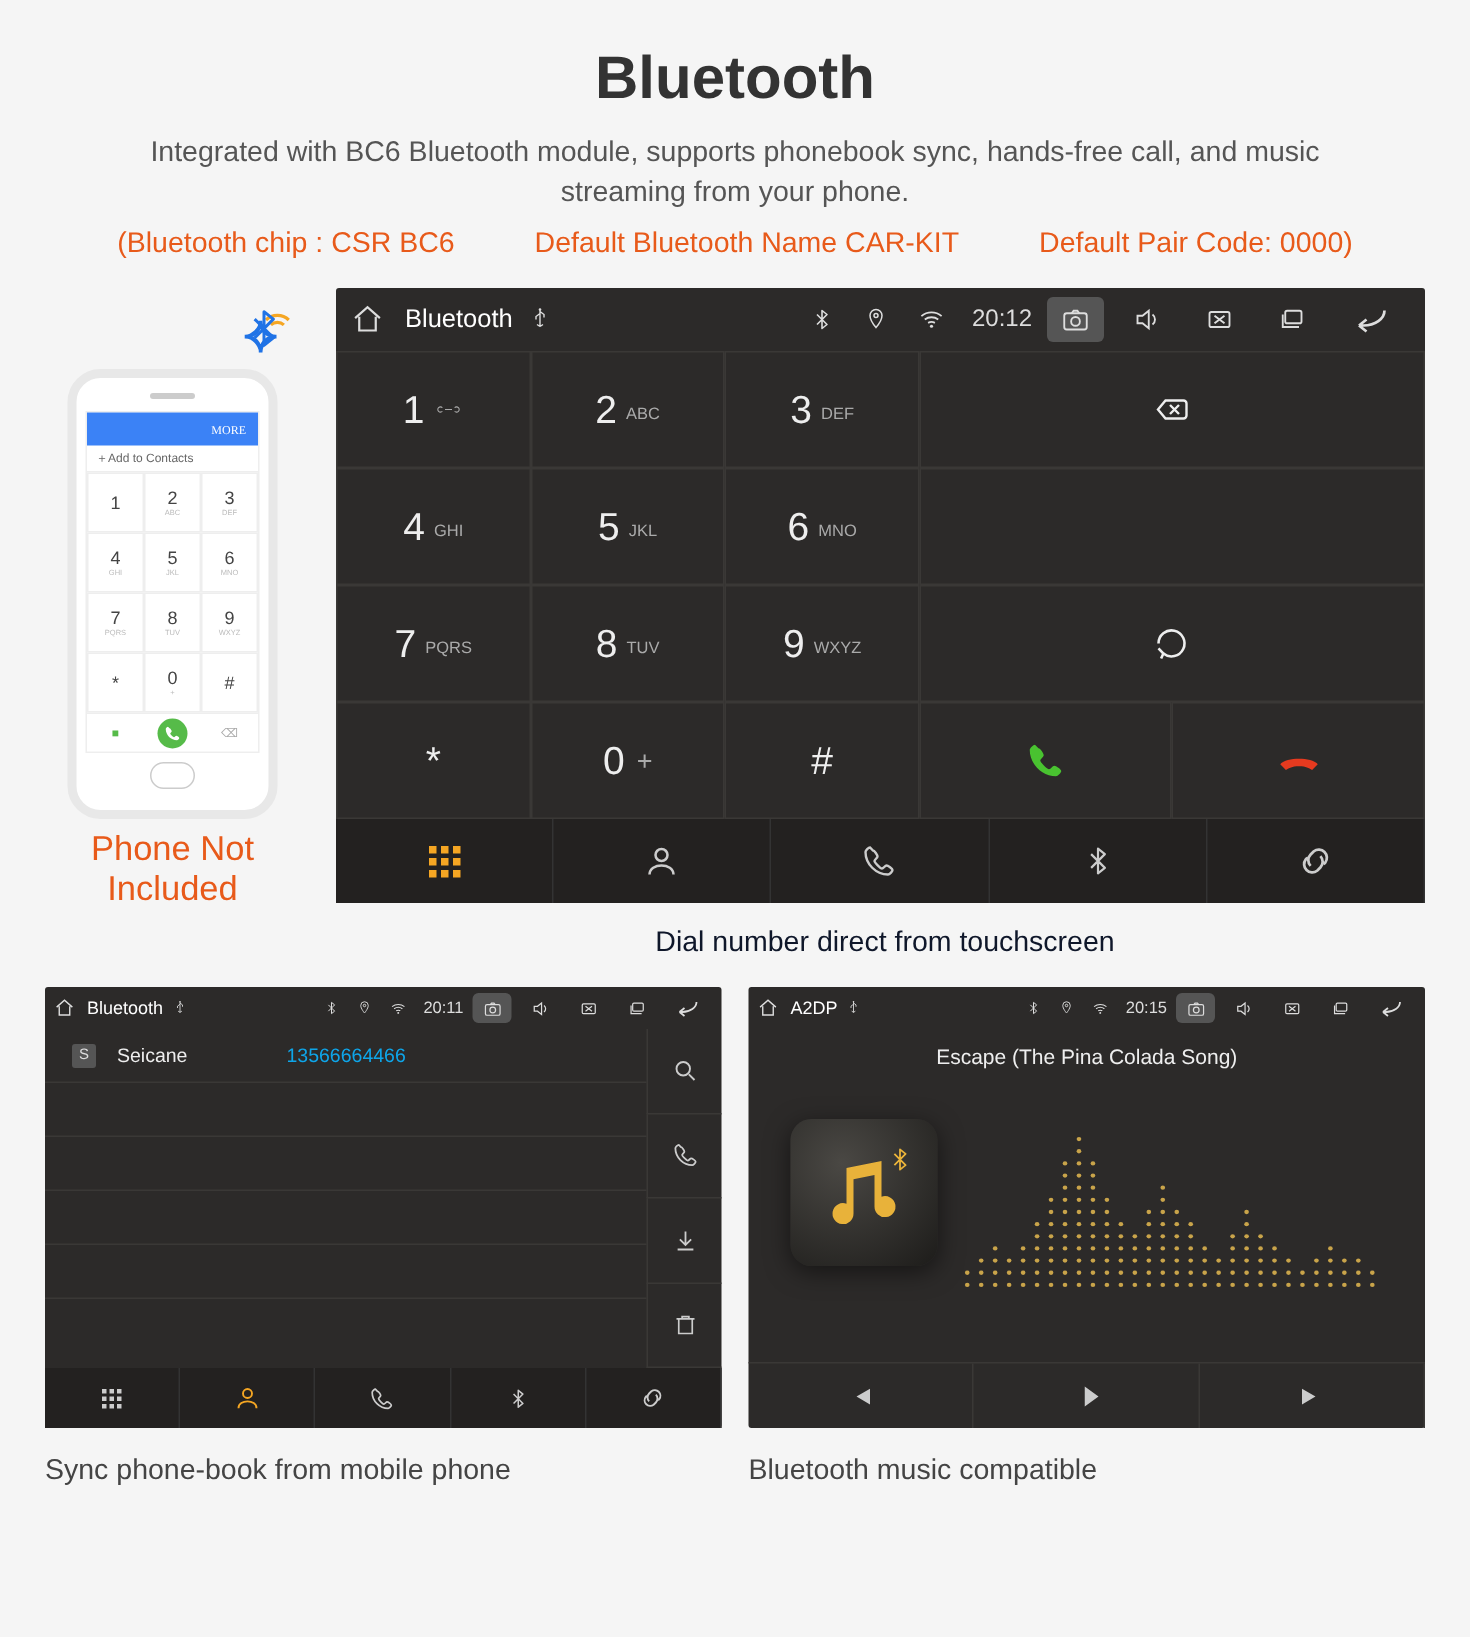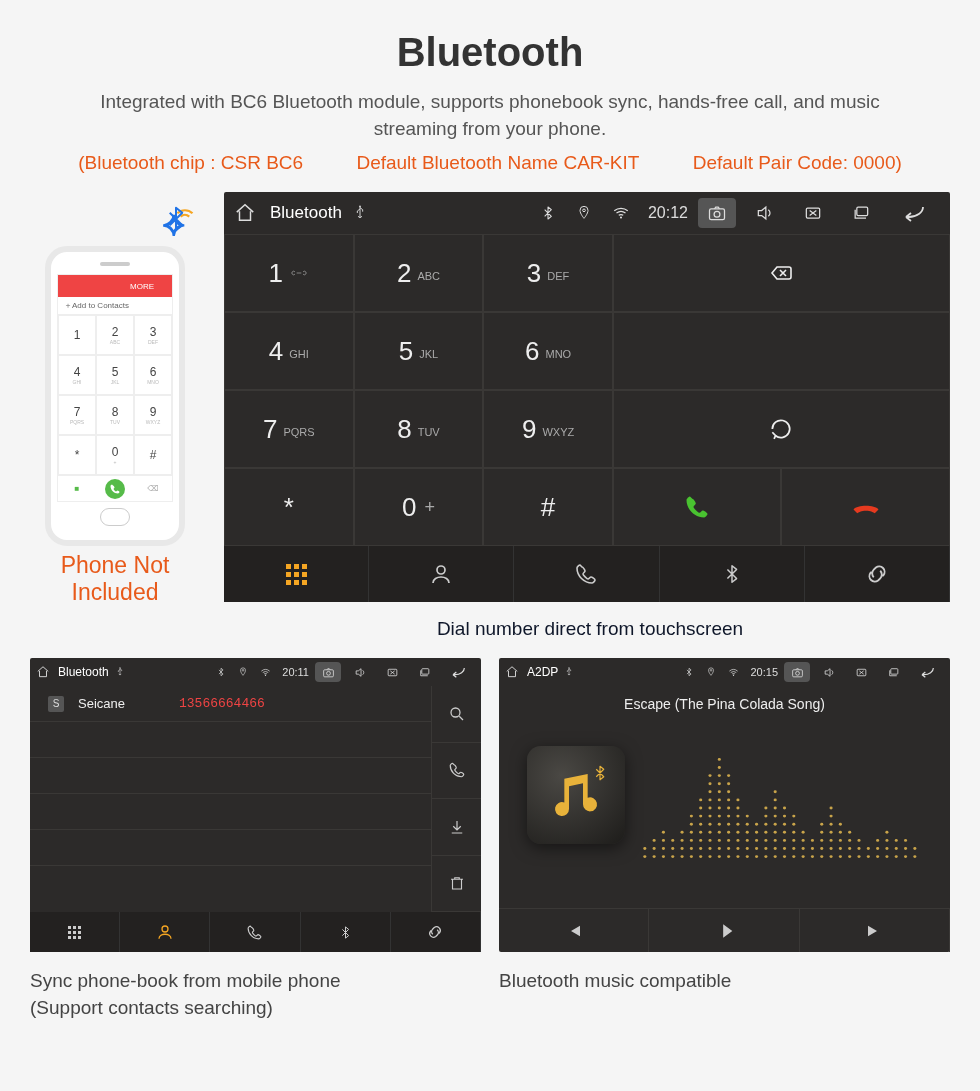--- a/index.html
+++ b/index.html
@@ -38,21 +38,21 @@
     padding: 10px 0 4px; position: relative;
   }
   .bt-emit { position: absolute; top: -48px; right: -6px; }
   .bt-rune { color: #2073E6; font-size: 34px; font-weight: 700; }
   .bt-wave { position: absolute; top: -8px; right: -14px; }
   .phone-speaker { width: 30px; height: 4px; background: #ccc; border-radius: 3px; margin-bottom: 8px; }
   .phone-screen {
     width: 116px; height: 228px; background: #fff; border: 1px solid #eee;
     display: flex; flex-direction: column; font-size: 8px; color: #777;
   }
-  .ps-bar { height: 22px; background: #ef4444; color: #fff; display: flex; align-items: center; justify-content: space-between; padding: 0 18px; font-size: 8px; }
+  .ps-bar { height: 22px; background: #3b82f6; color: #fff; display: flex; align-items: center; justify-content: space-between; padding: 0 8px; font-size: 8px; font-family: Liberation Serif, serif; }
   .ps-head { height: 18px; border-bottom: 1px solid #eee; display: flex; align-items: center; padding-left: 6px; font-size: 8px; color: #666; }
   .ps-keys { flex: 1; display: grid; grid-template-columns: repeat(3,1fr); }
   .ps-key { border: 0.5px solid #eee; display: flex; flex-direction: column; align-items: center; justify-content: center; font-size: 12px; color: #444; }
   .ps-key small { font-size: 5px; color: #bbb; }
   .ps-bot { display: flex; height: 26px; border-top: 1px solid #eee; }
   .ps-bot div { flex: 1; display: flex; align-items: center; justify-content: center; }
   .phone-home { width: 30px; height: 18px; border: 1px solid #ccc; border-radius: 10px; margin-top: 6px; }
   .phone-note { color: #E85A1A; font-size: 23px; margin-top: 0; }
 
   
@@ -96,21 +96,21 @@
   .mini .hu-tabs { height: 40px; }
   .mini .grid9 { grid-template-columns: repeat(3,3px); grid-template-rows: repeat(3,3px); gap: 2px; }
   .mini .grid9 b { background: #ccc; }
 
   .search-row { height: 30px; display: flex; align-items: center; }
   .search-pill { flex: 1; margin: 0 10px; height: 22px; background: #444; border-radius: 11px; color: #bbb; font-size: 12px; padding-left: 12px; display: flex; align-items: center; }
   .ctc-body { flex: 1; display: flex; }
   .ctc-list { flex: 1; }
   .ctc-row { height: 36px; border-bottom: 1px solid #3a3836; display: flex; align-items: center; padding-left: 18px; gap: 14px; font-size: 13px; color: #eee; }
   .ctc-row .badge { width: 16px; height: 16px; background: #555; color: #ddd; font-size: 10px; display: flex; align-items: center; justify-content: center; border-radius: 2px; }
-  .ctc-row .num { margin-left: 40px; color: #ef4444; font-family: Liberation Mono, monospace; }
+  .ctc-row .num { margin-left: 52px; color: #0ea5e9; }
   .ctc-row.empty { }
   .ctc-side { width: 50px; display: flex; flex-direction: column; }
   .ctc-side div { flex: 1; display: flex; align-items: center; justify-content: center; border-left: 1px solid #3a3836; border-bottom: 1px solid #3a3836; }
 
   .music-body { flex: 1; position: relative; display: flex; flex-direction: column; align-items: center; overflow: hidden; text-align: right; }
   .song-title { color: #eee; font-size: 14px; margin-top: 10px; }
   .album {
     position: absolute; left: 28px; top: 60px; width: 98px; height: 98px;
     border-radius: 14px; background: radial-gradient(circle at 35% 30%, #4a4844, #1d1c1a);
     display: flex; align-items: center; justify-content: center;
@@ -600,21 +600,21 @@
             </svg>
           </div>
         <div class="hu-tab">
             <svg width="18" height="18" viewBox="0 0 24 24">
               <use href="#i-link"></use>
             </svg>
           </div>
       </div>
     </div>
     <p class="cap2">
-      <span>Sync phone-book from mobile phone</span><br><span>(Support contacts searching)</span>
+      <span>Sync phone-book from mobile phone</span><br>
     </p>
   </div>
 
   <div class="panel-col">
     <div class="mini">
       <div class="hu-status">
         <span class="ic">
             <svg width="14" height="14" viewBox="0 0 24 24">
               <use href="#i-home"></use>
             </svg>

